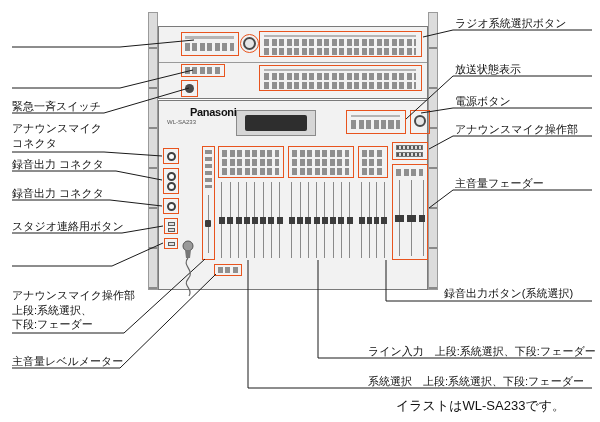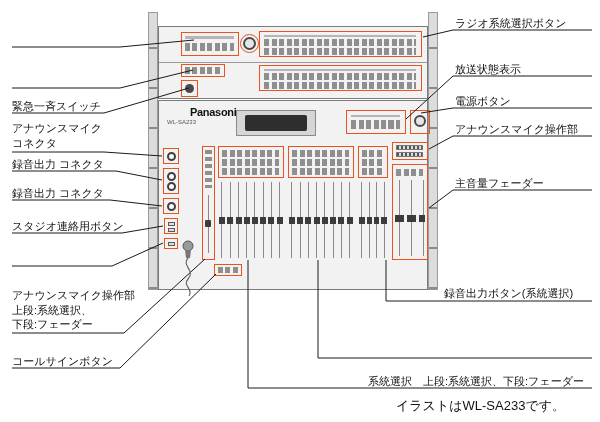--- a/index.html
+++ b/index.html
@@ -189,25 +189,26 @@
 
   <div class="label" style="left:12px;top:99px">緊急一斉スイッチ</div>
   <div class="label" style="left:12px;top:121px">アナウンスマイク
 コネクタ</div>
   <div class="label" style="left:12px;top:157px">録音出力 コネクタ</div>
   <div class="label" style="left:12px;top:219px">スタジオ連絡用ボタン</div>
   <div class="label" style="left:12px;top:186px">録音出力 コネクタ</div>
   <div class="label" style="left:12px;top:288px">アナウンスマイク操作部
 上段:系統選択、
 下段:フェーダー</div>
-  <div class="label" style="left:12px;top:354px">コールサインボタン</div>
+  <div class="label" style="left:12px;top:354px">主音量レベルメーター</div>
 
   <div class="label" style="left:455px;top:16px">ラジオ系統選択ボタン</div>
   <div class="label" style="left:455px;top:62px">放送状態表示</div>
   <div class="label" style="left:455px;top:94px">電源ボタン</div>
   <div class="label" style="left:455px;top:122px">アナウンスマイク操作部</div>
   <div class="label" style="left:455px;top:176px">主音量フェーダー</div>
   <div class="label" style="left:444px;top:286px">録音出力ボタン(系統選択)</div>
+  <div class="label" style="left:368px;top:344px">ライン入力　上段:系統選択、下段:フェーダー</div>
   <div class="label" style="left:368px;top:374px">系統選択　上段:系統選択、下段:フェーダー</div>
 
   <div class="label note" style="left:396px;top:397px">イラストはWL-SA233です。</div>
 
 </div>
 
 </body></html>

